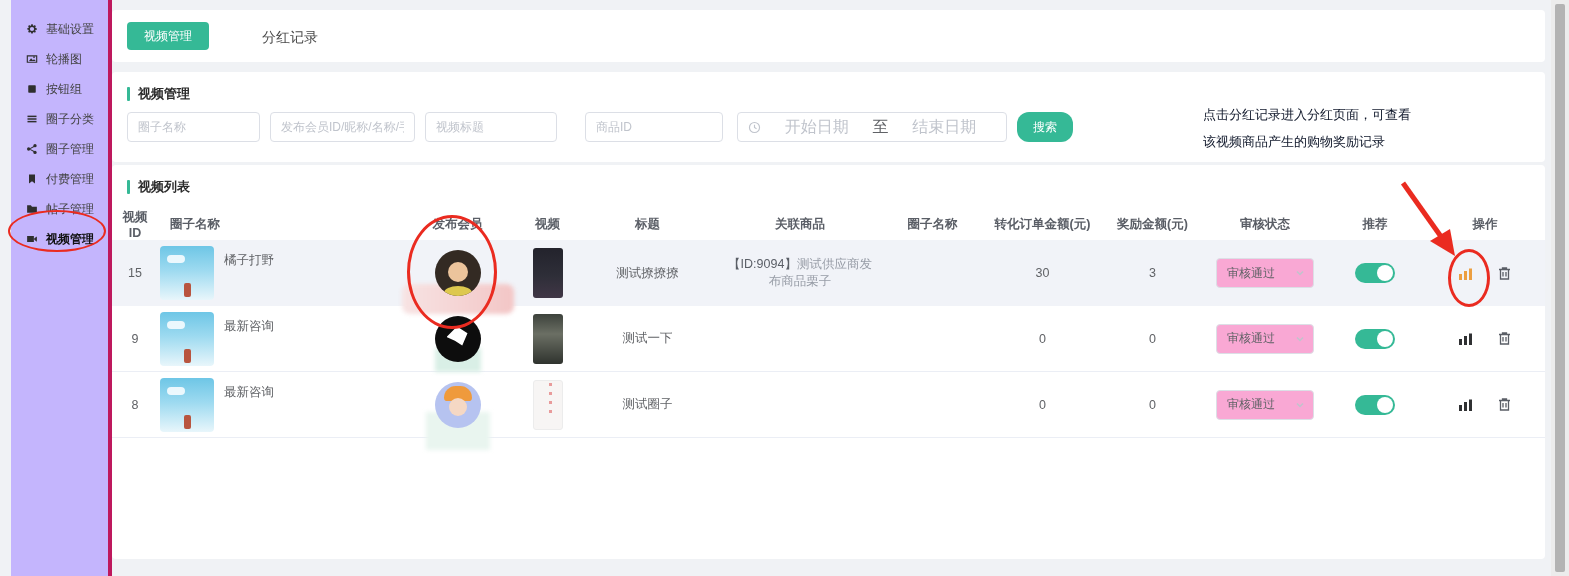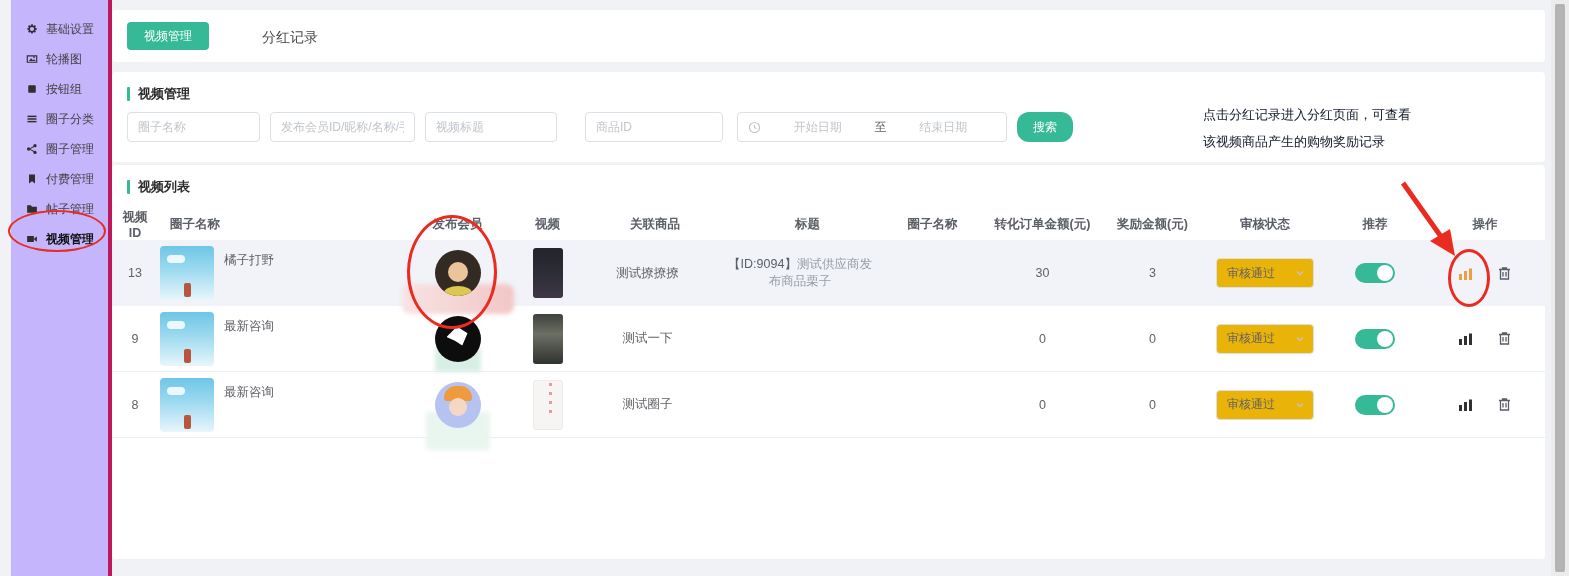--- a/index.html
+++ b/index.html
@@ -26,21 +26,21 @@
   .section-title .bar { width:3px; height:14px; background:#35b996; border-radius:1px; }
   .section-title .txt { font-size:13px; font-weight:bold; color:#2b2b2b; }
 
   .filters { position:absolute; left:0; top:40px; display:flex; align-items:center; }
   .f-input { height:30px; border:1px solid #dcdfe6; border-radius:4px; font-size:12px; color:#606266; padding:0 10px; outline:none; font-family:inherit; }
   .f-input::placeholder { color:#c0c4cc; }
   .i1 { width:133px; margin-left:15px; }
   .i2 { width:145px; margin-left:10px; }
   .i3 { width:132px; margin-left:10px; }
   .i4 { width:138px; margin-left:28px; }
-  .daterange { width:270px; height:30px; border:1px solid #dcdfe6; border-radius:4px; margin-left:14px; display:flex; align-items:center; font-size:12px; color:#c0c4cc; padding:0 10px; cursor:pointer; }
+  .daterange { width:270px; height:30px; border:1px solid #dcdfe6; border-radius:4px; margin-left:14px; display:flex; align-items:center; font-size:16px; color:#c0c4cc; padding:0 10px; cursor:pointer; }
   .daterange .clock { width:13px; height:13px; margin-right:4px; }
   .daterange .dph { flex:1; text-align:center; }
   .daterange .sep { color:#606266; padding:0 4px; }
   .search-btn { width:56px; height:30px; margin-left:10px; background:#35b996; border:none; border-radius:12px; color:#fff; font-size:12px; cursor:pointer; }
 
   
   .thead { position:absolute; left:0; top:43px; width:1433px; height:32px; display:flex; font-size:12.5px; font-weight:bold; color:#5a5e66; }
   .trow  { position:absolute; left:0; width:1433px; height:66px; display:flex; font-size:12.5px; color:#606266; }
   .r0 { top:75px;  background:#f1f3f8; }
   .r1 { top:141px; border-bottom:1px solid #ebeef5; }
@@ -72,21 +72,21 @@
   .blur3 { position:absolute; left:50%; transform:translateX(-50%); top:40px; width:64px; height:38px; background:#e9f5ef; filter:blur(2px); z-index:0; }
 
   .vthumb { width:30px; height:50px; border-radius:3px; flex:none; }
   .vt1 { background:linear-gradient(180deg,#23232c 0%,#2e2e38 55%,#403646 100%); }
   .vt2 { background:linear-gradient(180deg,#3d423c 0%,#6b6f64 40%,#2f332e 100%); }
   .vt3 { background:#f7f5f4; border:1px solid #ececec; background-image:repeating-linear-gradient(180deg,#e89b9b 0 3px,transparent 3px 9px); background-size:3px 70%; background-repeat:no-repeat; background-position:60% 20%; }
 
   .prod-id { color:#5a5e66; }
   .prod-name { color:#979ca6; }
 
-  .status-select { width:98px; height:30px; border:1px solid #dcdfe6; border-radius:4px; display:flex; align-items:center; font-size:12px; color:#606266; padding:0 8px 0 10px; cursor:pointer; background:#eab308; }
+  .status-select { width:98px; height:30px; border:1px solid #dcdfe6; border-radius:4px; display:flex; align-items:center; font-size:12px; color:#606266; padding:0 8px 0 10px; cursor:pointer; background:#f9a8d4; }
   .status-select .sel-txt { flex:1; text-align:left; }
   .status-select svg { width:10px; height:10px; stroke:#c0c4cc; fill:none; stroke-width:1.5; }
 
   .toggle { width:40px; height:20px; border-radius:10px; background:#35b996; position:relative; cursor:pointer; }
   .toggle::after { content:""; position:absolute; right:2px; top:2px; width:16px; height:16px; border-radius:50%; background:#fff; }
 
   .ops { display:flex; align-items:center; gap:22px; }
   .op-icon { width:17px; height:17px; cursor:pointer; }
   .chart-orange svg { fill:#ec9f41; }
   .chart-dark svg { fill:#303133; }
@@ -211,32 +211,32 @@
   <div class="section-title">
     <span class="bar"></span>
     <span class="txt">视频列表</span>
   </div>
 
   <div class="thead">
     <div class="c c1">视频ID</div>
     <div class="c c2" style="align-items:center;padding-left:12px;">圈子名称</div>
     <div class="c c3">发布会员</div>
     <div class="c c4">视频</div>
+    <div class="c c5">标题</div>
     <div class="c c6">关联商品</div>
-    <div class="c c5">标题</div>
     <div class="c c7">圈子名称</div>
     <div class="c c8">转化订单金额(元)</div>
     <div class="c c9">奖励金额(元)</div>
     <div class="c c10">审核状态</div>
     <div class="c c11">推荐</div>
     <div class="c c12">操作</div>
   </div>
 
   <div class="trow r0">
-    <div class="c c1">13</div>
+    <div class="c c1">15</div>
     <div class="c c2">
       <span class="circle-thumb"></span>
       <span class="circle-label">橘子打野</span>
     </div>
     <div class="c c3">
       <div class="avatar-wrap">
         <span class="blur1"></span>
         <span class="avatar av1"></span>
       </div>
     </div>

